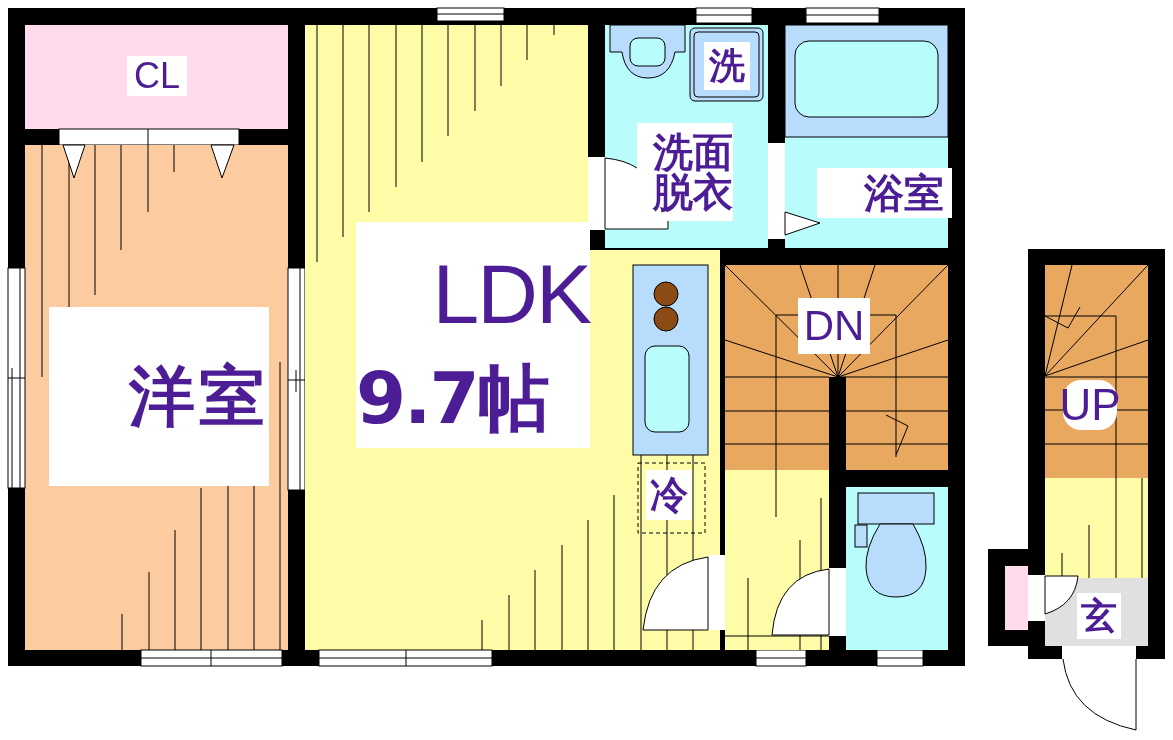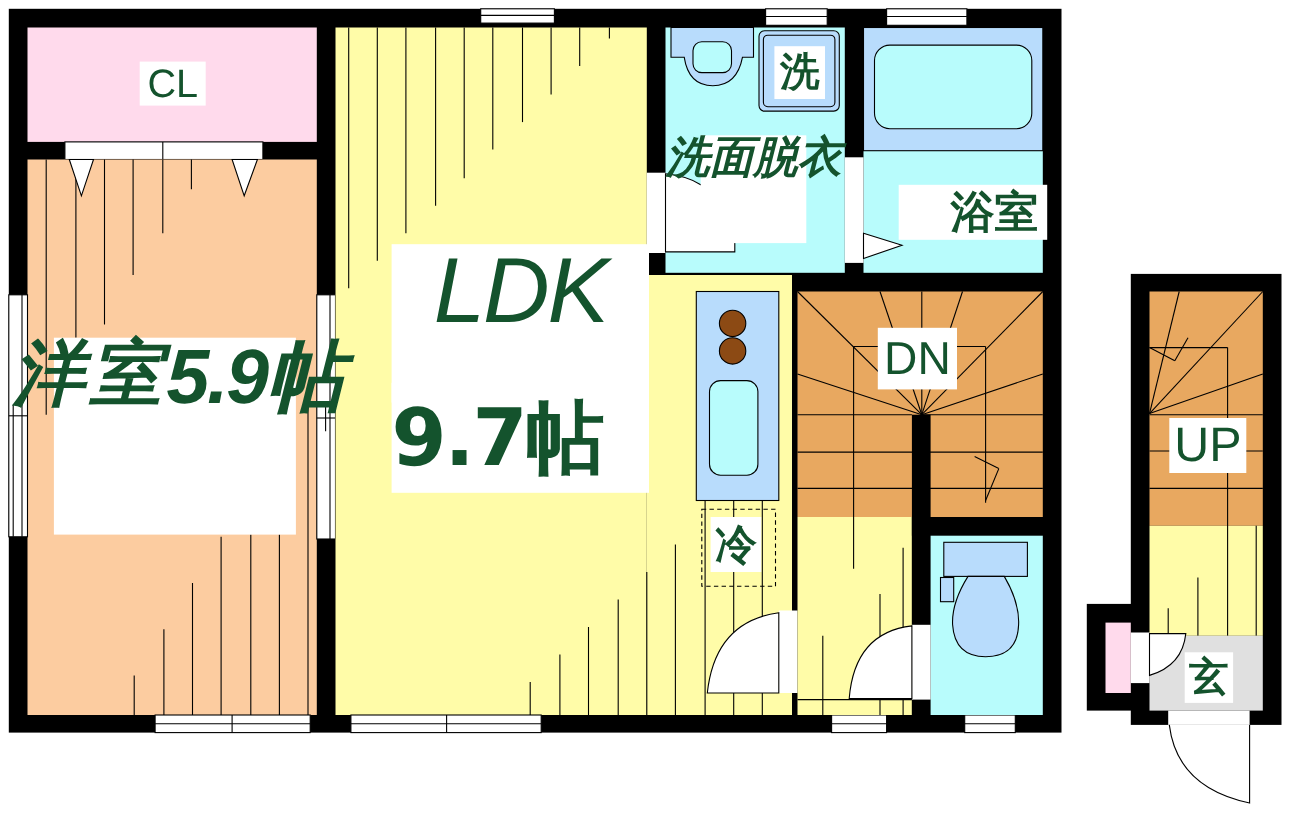--- a/index.html
+++ b/index.html
@@ -1,19 +1,19 @@
 <!DOCTYPE html>
 <html><head>
 <meta charset="utf-8">
 <style>
   html, body { margin:0; padding:0; background:#ffffff; }
   body { width:1173px; height:740px; position:relative; overflow:hidden; font-family:"DejaVu Sans", sans-serif; }
   svg { position:absolute; left:0; top:0; }
-  .lbl { position:absolute; background:#ffffff; color:#14532d; font-weight:bold; display:flex; align-items:center; justify-content:center; line-height:1; white-space:nowrap; }
-  .lbl.multi { flex-direction:row; align-items:flex-start;font-style:italic; }
+  .lbl { position:absolute; background:#ffffff; color:#4c1d95; font-weight:bold; display:flex; align-items:center; justify-content:center; line-height:1; white-space:nowrap; }
+  .lbl.multi { flex-direction:column; align-items:flex-end; }
   .lbl.multi span { display:block; }
   .sans { font-family:"Liberation Sans", sans-serif; font-weight:normal; }
 </style>
 </head>
 <body>
 
 <svg width="1173" height="740" viewBox="0 0 1173 740">
 
   <rect x="8" y="8" width="957" height="658" fill="#000"></rect>
 
@@ -181,36 +181,35 @@
   <path d="M1045,576 L1078,576 Q1075,605 1045,614 Z" fill="#fff" stroke="#000"></path>
 
   <rect x="1062" y="646" width="74" height="13" fill="#fff"></rect>
   <path d="M1063,659 Q1070,716 1136,730 L1136,659" fill="#fff" stroke="#000"></path>
 </svg>
 
 <div class="lbl sans" style="left:127px;top:56px;width:60px;height:40px;font-size:36px;">CL</div>
 
 <div class="lbl multi" style="left:49px;top:307px;width:216px;height:179px;font-size:66px;padding-left:4px;">
   <span style="letter-spacing:4px;">洋室</span>
-  <span class="sans" style="font-size:70px;font-weight:bold;letter-spacing:-2px;">5.9帖</span>
 </div>
 
 <div class="lbl multi" style="left:356px;top:222px;width:234px;height:144px;font-size:84px;">
   <span class="sans" style="font-size:84px;letter-spacing:-2px;">LDK</span>
 </div>
 <div class="lbl" style="left:356px;top:348px;width:234px;height:100px;font-size:72px;justify-content:flex-start;letter-spacing:-2px;">9.7帖</div>
 
 <div class="lbl" style="left:704px;top:42px;width:46px;height:48px;font-size:36px;">洗</div>
 
 <div class="lbl multi" style="left:637px;top:123px;width:96px;height:98px;font-size:40px;">
   <span>洗面</span>
   <span>脱衣</span>
 </div>
 
 <div class="lbl" style="left:817px;top:168px;width:96px;height:50px;font-size:40px;padding-left:39px;">浴室</div>
 
 <div class="lbl" style="left:646px;top:470px;width:46px;height:50px;font-size:38px;">冷</div>
 
 <div class="lbl sans" style="left:798px;top:298px;width:72px;height:56px;font-size:42px;">DN</div>
 
-<div class="lbl sans" style="left:1063px;top:380px;width:70px;height:50px;font-size:44px;">UP</div>
+<div class="lbl sans" style="left:1063px;top:380px;width:54px;height:50px;font-size:44px;border-radius:18px;">UP</div>
 
 <div class="lbl" style="left:1077px;top:593px;width:44px;height:46px;font-size:36px;">玄</div>
 
 </body></html>

